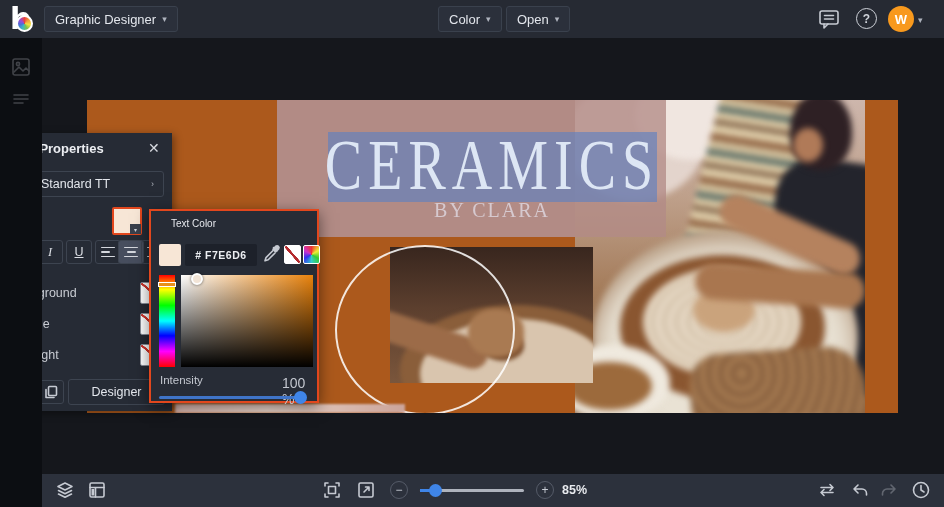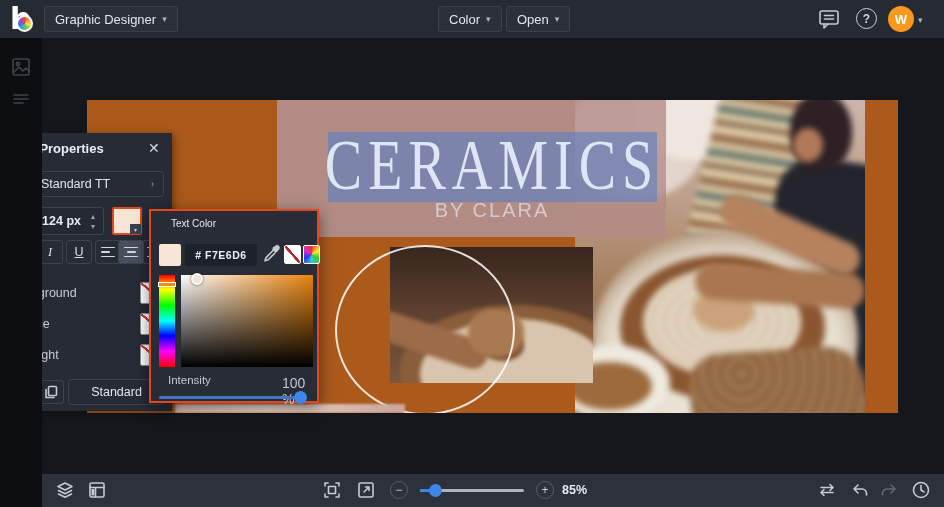--- a/index.html
+++ b/index.html
@@ -81,21 +81,21 @@
 
   
   #strip-photo { left:88px; top:304px; width:230px; height:9px;
     background:linear-gradient(90deg,#d9b6ae,#e8d3c8 40%,#cba49a); filter:blur(1px); }
 
   
   #sel-highlight { left:241px; top:32px; width:329px; height:70px; background:rgba(91,127,196,0.62); }
   #c-title { left:405px; top:24px; transform:translateX(-50%) scaleY(1.28); transform-origin:top center;
     font-family:"Liberation Serif", serif; font-size:56px; letter-spacing:6px; color:#dde6f4; white-space:nowrap; }
   #c-subtitle { left:405px; top:99px; transform:translateX(-50%);
-    font-family:Liberation Sans, sans-serif; font-size:20px; letter-spacing:2px; color:#d6c9cf; white-space:nowrap; }
+    font-family:Liberation Serif, serif; font-size:20px; letter-spacing:2px; color:#d6c9cf; white-space:nowrap; }
 
   
   #panel { left:0; top:133px; width:172px; height:278px; background:#262b35; z-index:20; box-shadow:2px 2px 8px rgba(0,0,0,.4); }
   #panel-title { left:10px; top:8px; font-size:13px; font-weight:700; color:#eceef2; }
   #panel-close { left:148px; top:7px; font-size:14px; color:#d6d9df; cursor:pointer; }
   #font-btn { left:8px; top:38px; width:156px; height:26px; border:1px solid #3d4450; border-radius:3px;
     display:flex; align-items:center; justify-content:space-between; padding:0 9px; font-size:12.5px; color:#e3e6ec; cursor:pointer; }
   #size-box { left:8px; top:74px; width:96px; height:28px; border:1px solid #3d4450; border-radius:3px; background:#232832; }
   #size-input { position:absolute; left:0; top:0; width:72px; height:26px; background:transparent; border:none;
     color:#e9ebf0; font-size:12.5px; font-weight:700; text-align:right; font-family:"Liberation Sans",sans-serif; }
@@ -142,21 +142,21 @@
     background:linear-gradient(to top right,#fff 44%,#b3292c 45%,#b3292c 55%,#fff 56%); cursor:pointer; }
   #popup-rainbow { left:152px; top:34px; width:17px; height:19px; border:1px solid #fff; border-radius:2px; cursor:pointer;
     background:conic-gradient(#e33,#ee3,#3c3,#3cc,#33e,#c3c,#e33); }
   #hue-strip { left:8px; top:64px; width:16px; height:92px; cursor:pointer;
     background:linear-gradient(180deg,#f00 0%,#ff0 16%,#0f0 33%,#0ff 50%,#00f 66%,#f0f 83%,#f00 100%); }
   #hue-handle { position:absolute; left:-1px; top:7px; width:18px; height:5px; background:#e8901c; border:1px solid #fff; }
   #sv-square { left:30px; top:64px; width:132px; height:92px; cursor:crosshair;
     background:linear-gradient(to top, #000, rgba(0,0,0,0)), linear-gradient(to right, #fff, #e8820c); }
   #sv-handle { position:absolute; left:10px; top:-2px; width:12px; height:12px; border-radius:50%;
     background:#f2e4d6; border:2px solid #fff; box-shadow:0 0 3px rgba(0,0,0,.6); }
-  #intensity-label { left:17px; top:163px; font-size:11.5px; color:#c3c7cf; }
+  #intensity-label { left:9px; top:163px; font-size:11.5px; color:#c3c7cf; }
   #intensity-value { left:131px; top:164px; font-size:14px; color:#c3c7cf; }
   #intensity-track { left:8px; top:185px; width:146px; height:3px; border-radius:2px; background:#3f74c8; cursor:pointer; }
   #intensity-handle { position:absolute; right:-2px; top:-5px; width:13px; height:13px; border-radius:50%; background:#3f85e8; }
 
   
   #bottombar { left:42px; top:474px; width:902px; height:33px; background:#2c313c; z-index:25; }
   .bb-icon { top:6px; width:20px; height:20px; cursor:pointer; }
   #layers-btn { left:13px; } #template-btn { left:45px; }
   #fit-btn { left:280px; } #expand-btn { left:314px; }
   #zoom-out-btn { left:348px; top:7px; width:18px; height:18px; border:1px solid #555b68; border-radius:50%;
@@ -252,25 +252,20 @@
 
 <div id="panel" class="abs">
   <div id="panel-title" class="abs">Text Properties</div>
   <div id="panel-close" class="abs">✕</div>
 
   <div id="font-btn" class="abs">
     <span>Old Standard TT</span>
     <span class="chev">›</span>
   </div>
 
-  <div id="size-box" class="abs">
-    <input id="size-input" readonly="" value="124 px" style="">
-    <div id="step-up" class="stepper">▲</div>
-    <div id="step-dn" class="stepper">▼</div>
-  </div>
 
   <div id="color-swatch-btn" class="abs">
     <div id="swatch-corner">▾</div>
   </div>
 
   <div id="bold-btn" class="abs fmt-btn">B</div>
   <div id="italic-btn" class="abs fmt-btn">I</div>
   <div id="underline-btn" class="abs fmt-btn">U</div>
 
   <div id="align-left" class="abs align-btn">
@@ -301,21 +296,21 @@
       <path d="M2 4 h10 M5 4 V2.5 h4 V4 M3.5 4 l.6 9 h5.8 l.6 -9 M5.8 6.5 v4.5 M8.2 6.5 v4.5"></path>
     </svg>
   </div>
   <div id="dup-btn" class="abs tool-btn">
     <svg class="stroke" width="14" height="14" viewBox="0 0 14 14">
       <rect x="4.5" y="1.5" width="8" height="9" rx="1"></rect>
         <path d="M2 4.5 v8 h8"></path>
     </svg>
   </div>
   <div id="options-btn" class="abs">
-    <span>Standard</span>
+    <span>Designer</span>
   </div>
 </div>
 
 <div id="popup" class="abs">
   <div id="popup-title" class="abs">Text Color</div>
   <div id="cur-swatch" class="abs"></div>
   <div id="hex-box" class="abs">
     <input id="hex-input" readonly="" value="# F7E6D6" style="">
   </div>
   <svg id="dropper-btn" class="abs stroke" viewBox="0 0 20 22">

